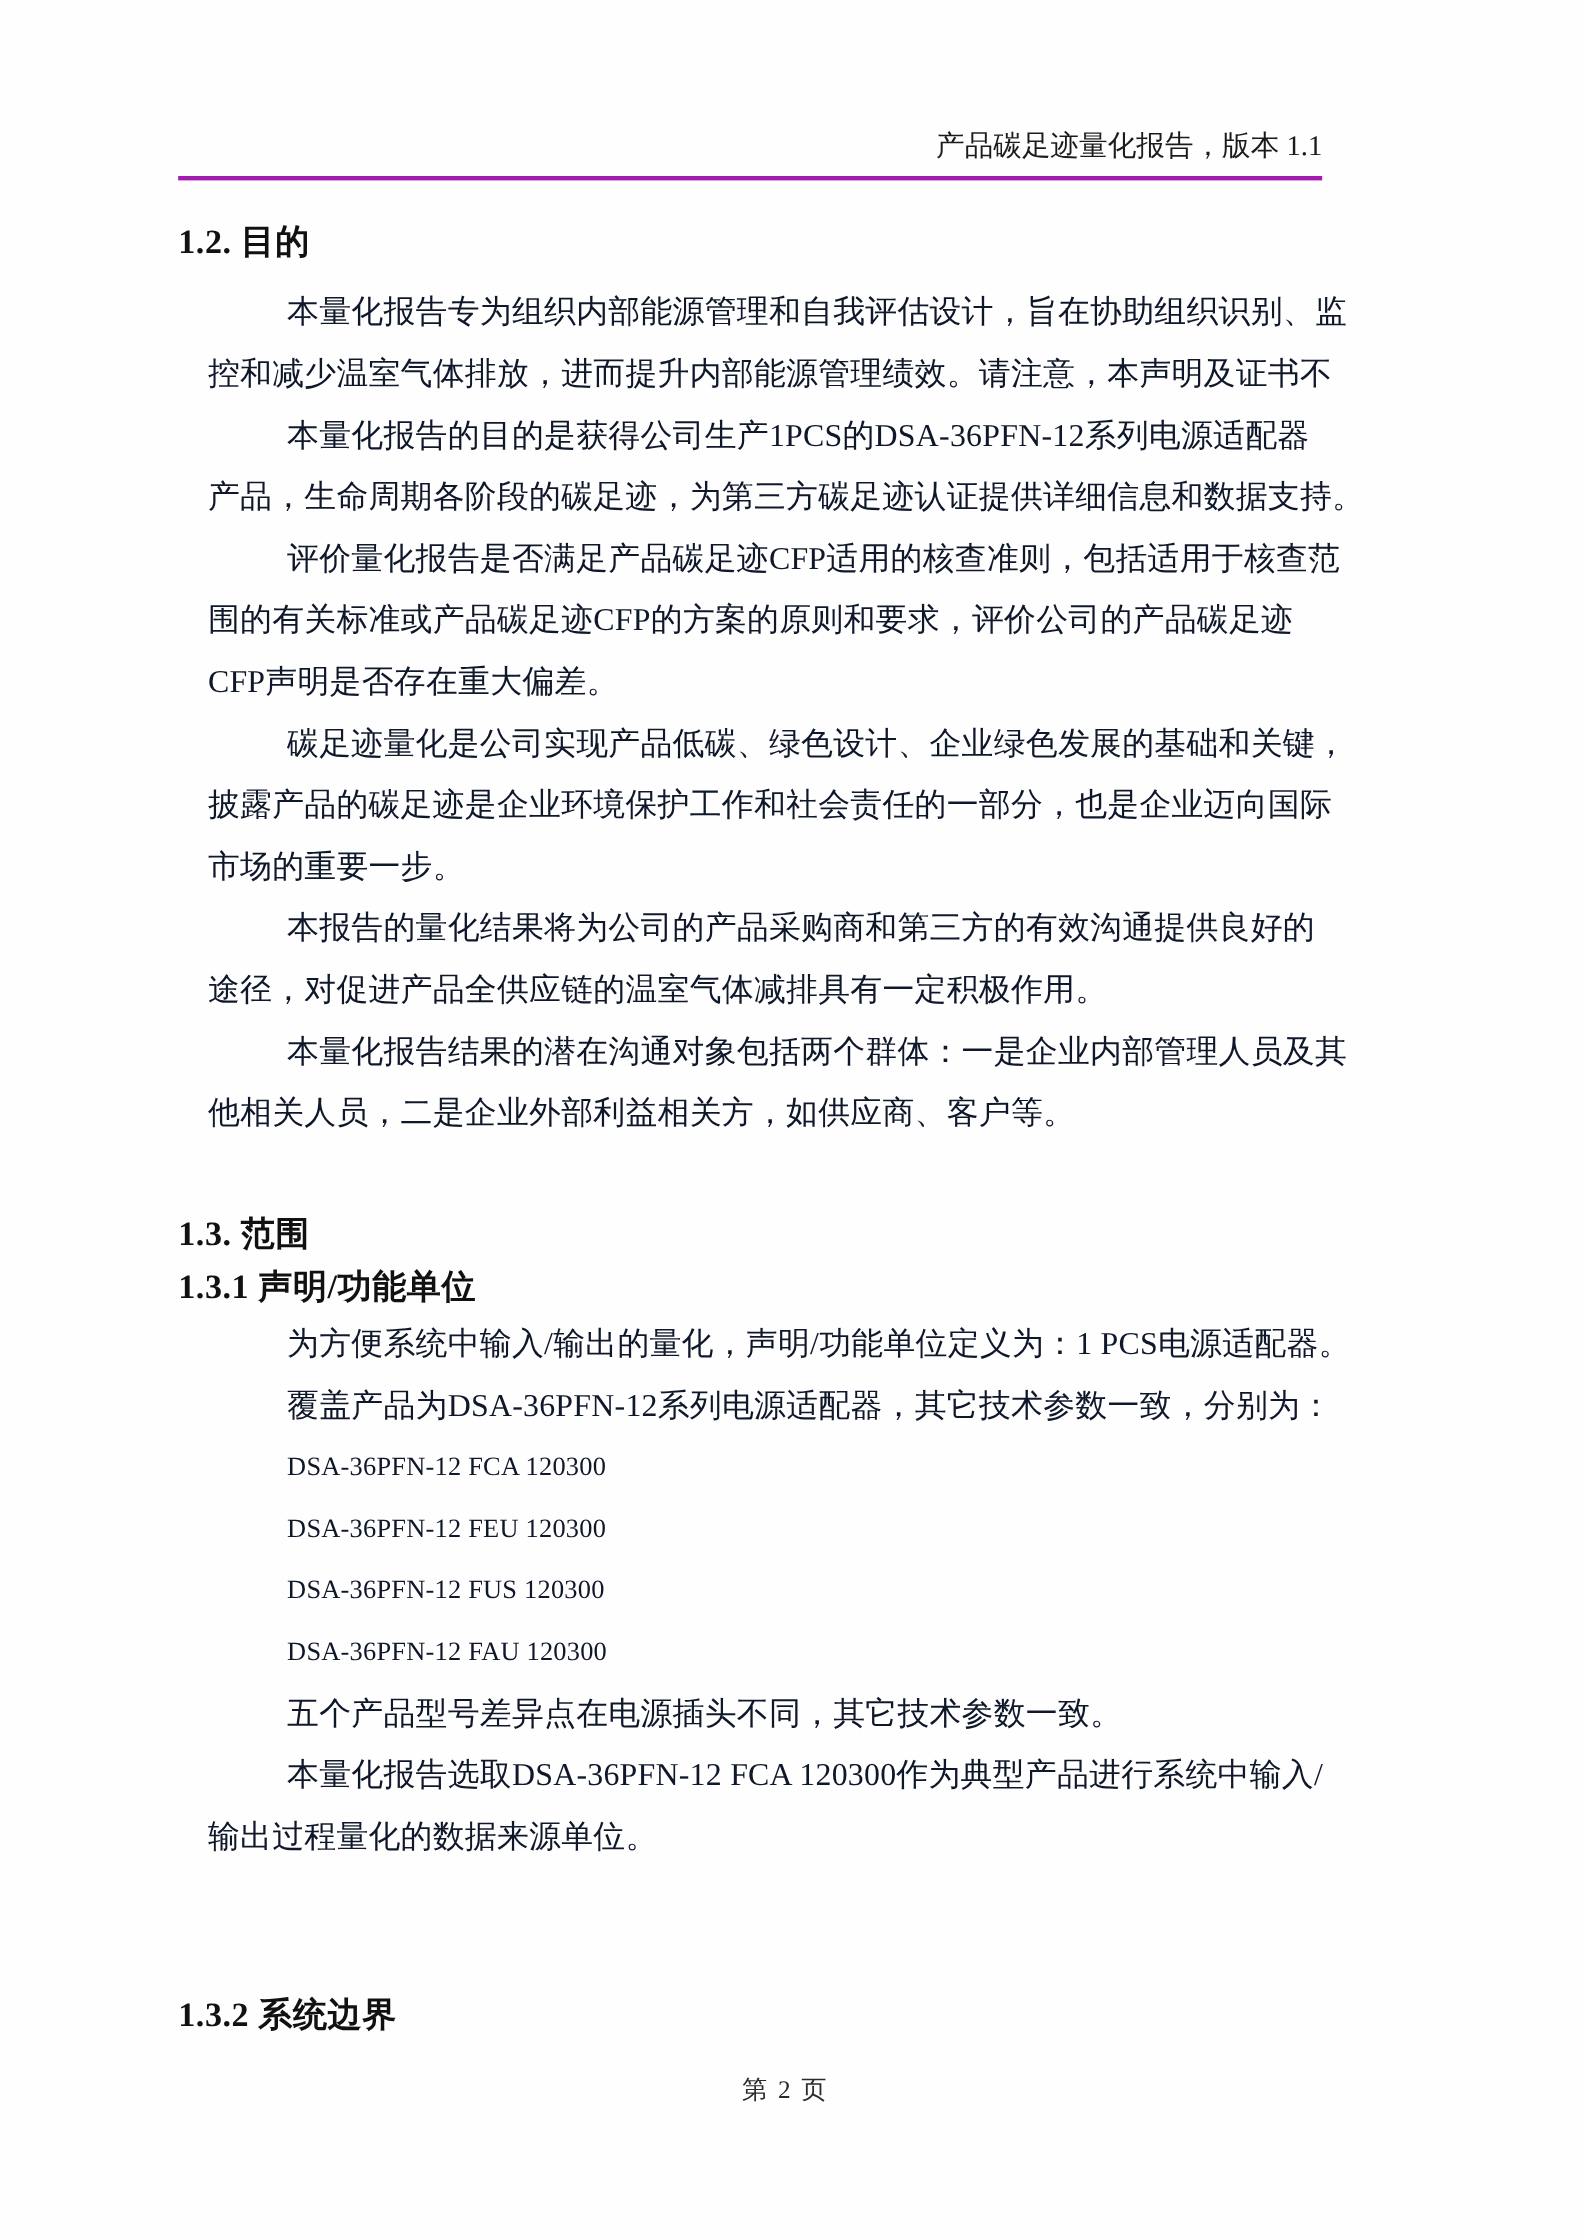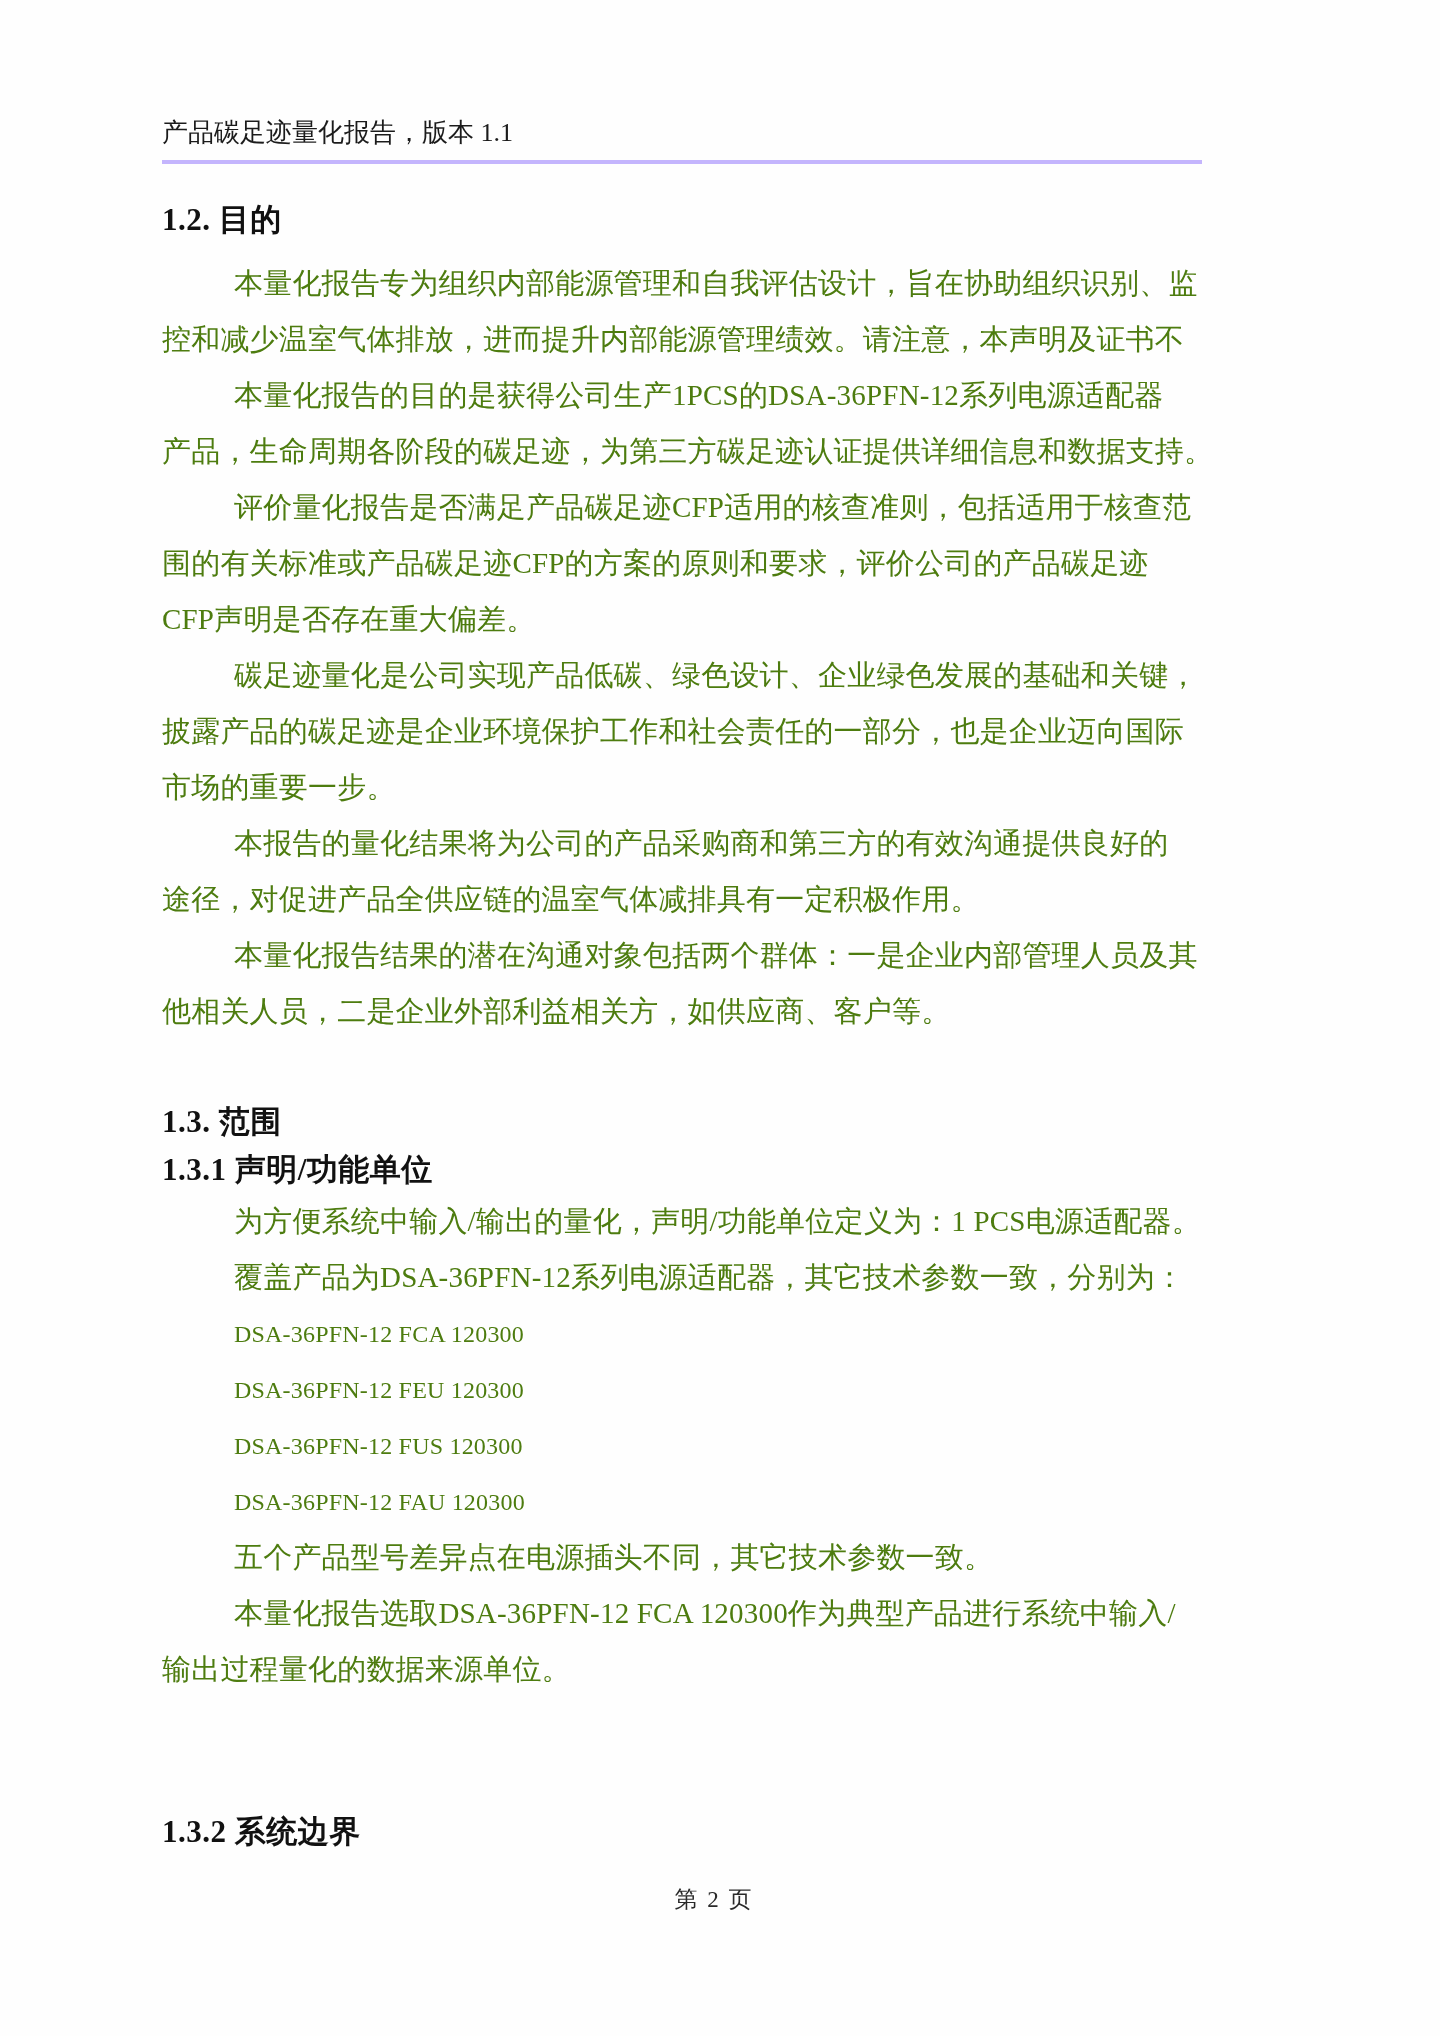--- a/index.html
+++ b/index.html
@@ -11,24 +11,25 @@
     font-family: "Liberation Serif", "DejaVu Serif", serif;
     color: #161616;
     overflow: hidden;
   }
   .header {
     position: absolute;
     top: 0;
     left: 162px;
     width: 1040px;
     padding-top: 116px;
+    text-align: right;
     font-size: 26px;
     line-height: 34px;
     color: #1b1b1b;
-    border-bottom: 4px solid #c4b5fd;
+    border-bottom: 4px solid #a21caf;
     padding-bottom: 10px;
     box-sizing: border-box;
   }
   .sec-purpose {
     position: absolute;
     top: 196px;
     left: 162px;
     width: 1042px;
   }
   .sec-scope {
@@ -51,23 +52,24 @@
     font-weight: bold;
     color: #111111;
     letter-spacing: 0.5px;
   }
   .spacer12 { height: 12px; }
   .line {
     height: 56px;
     display: flex;
     align-items: center;
     font-size: 29px;
-    color: #4d7c0f;
+    color: #0f172a;
     white-space: nowrap;
     letter-spacing: 0.2px;
+    margin-left: 27px;
   }
   .indent { padding-left: 72px; }
   .model { padding-left: 72px; font-size: 24px; }
   .footer {
     position: absolute;
     top: 1884px;
     left: 0;
     width: 1428px;
     text-align: center;
     font-size: 23px;

